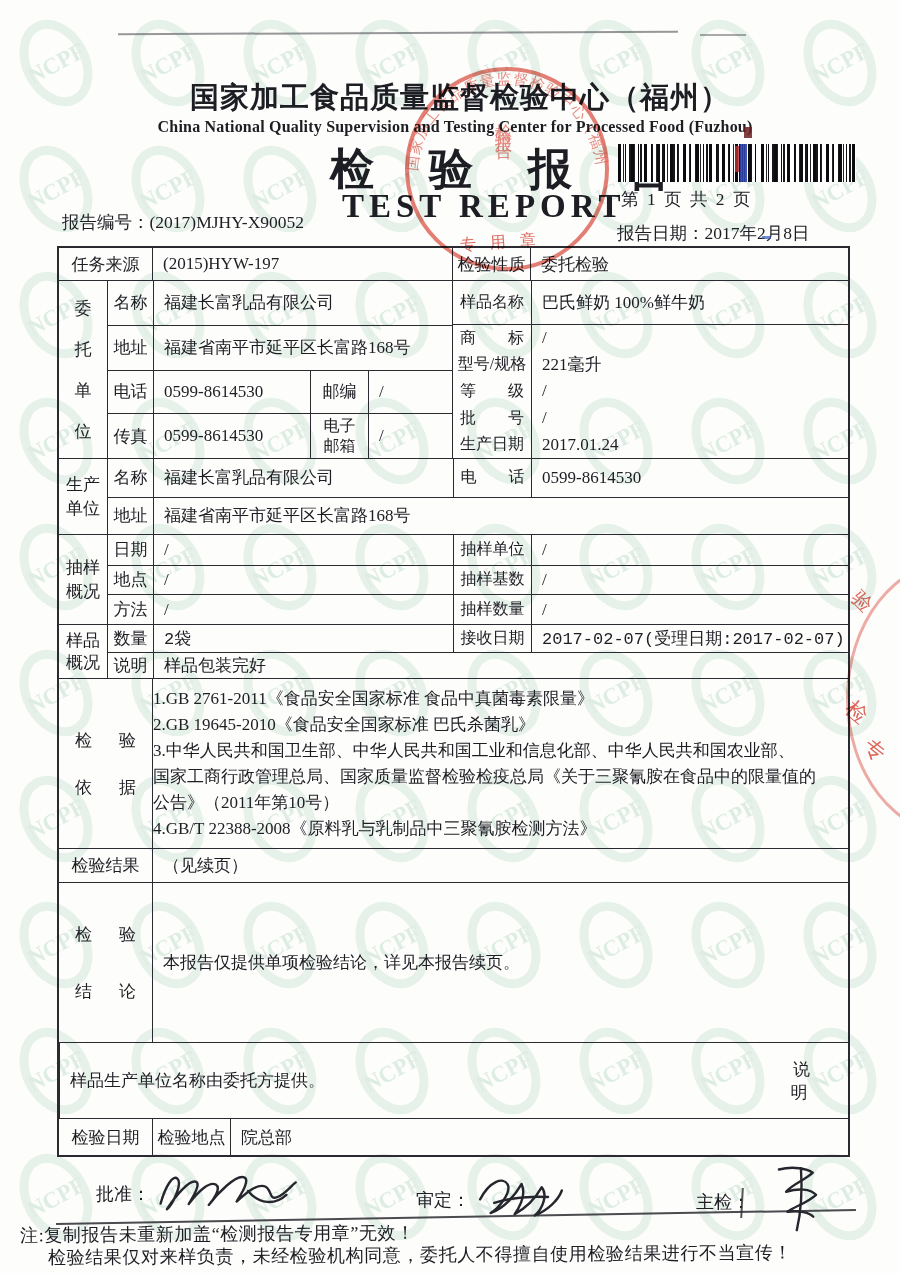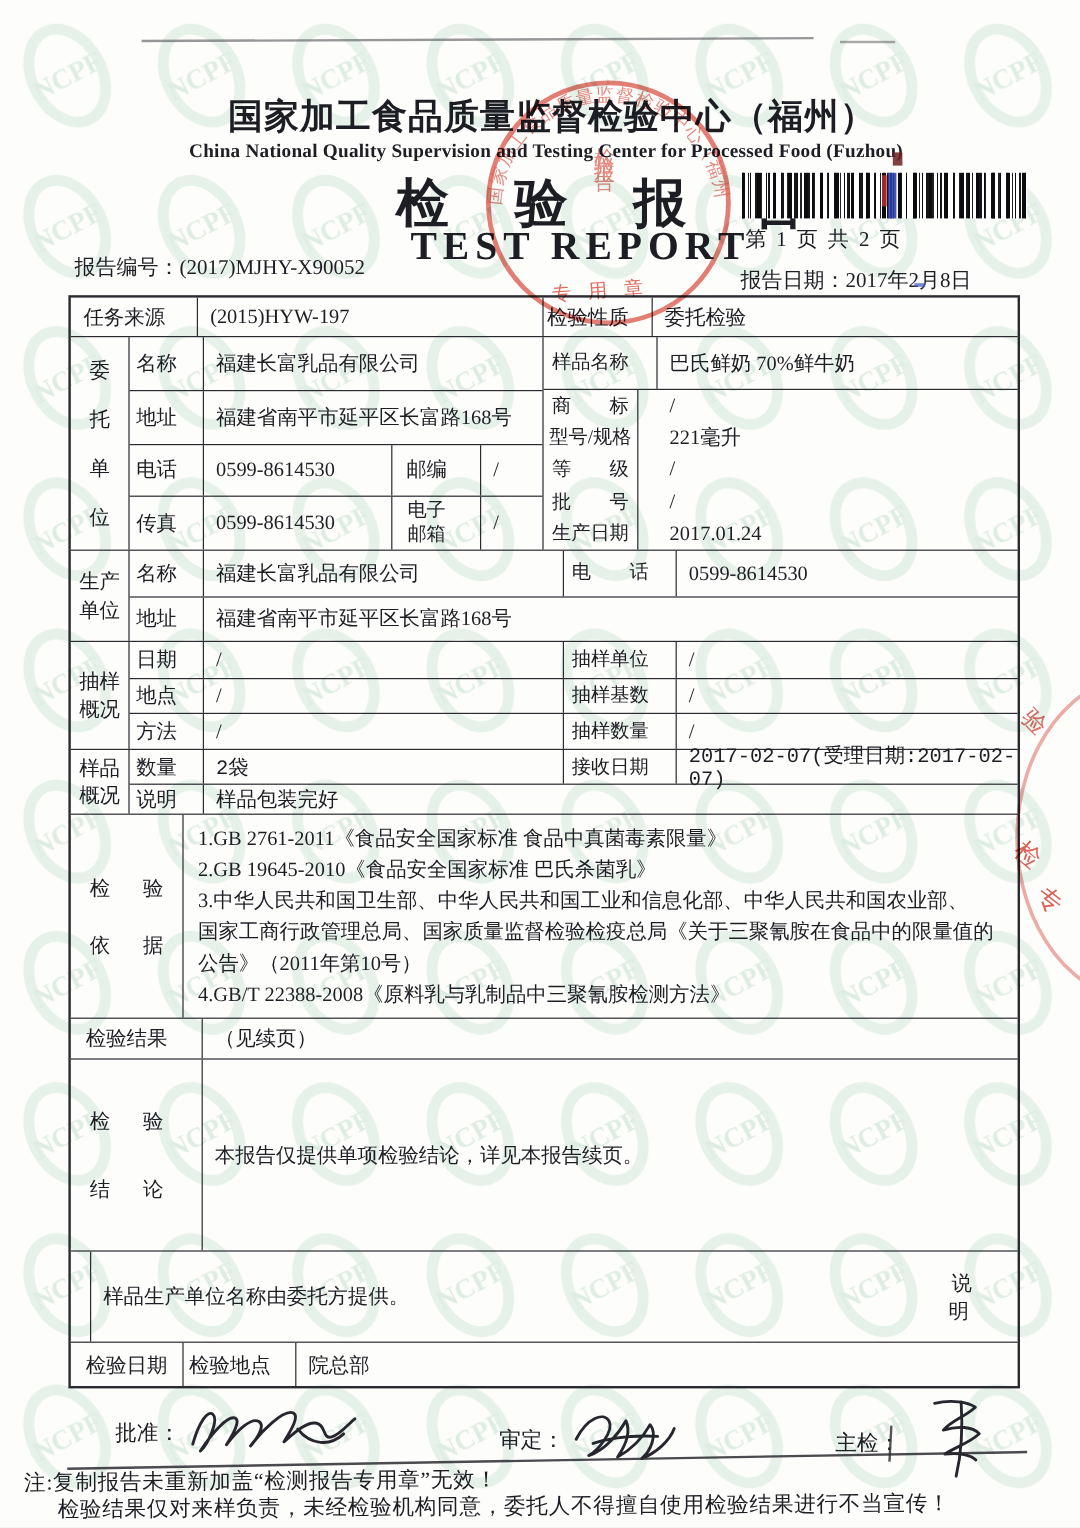--- a/index.html
+++ b/index.html
@@ -20,21 +20,21 @@
   .tbl{position:absolute;left:57px;top:246px;width:789px;border:2.2px solid #2a2a30;
        display:flex;flex-direction:column;font-size:17px;z-index:2;background:transparent;}
   .tbl *{box-sizing:border-box;}
   .row{display:flex;}
   .col{display:flex;flex-direction:column;}
   .bt{border-top:1.6px solid #2a2a30;}
   .bl{border-left:1.6px solid #2a2a30;}
   .bb{border-bottom:1.6px solid #2a2a30;}
   .cell{display:flex;align-items:center;}
   .lab{justify-content:center;text-align:center;}
-  .val{padding-left:10px;margin-left:16px;}
+  .val{padding-left:10px;}
   .vwrap{word-break:break-all;text-align:center;margin:auto;}
   .splab{letter-spacing:.3em;text-indent:.3em;}
   
   .seal{z-index:5;mix-blend-mode:multiply;opacity:.88;}
   .sealtxt{color:#d9483c;z-index:6;mix-blend-mode:multiply;}
   
   .barcode{z-index:3;background-image:
      repeating-linear-gradient(90deg, rgba(10,10,14,.95) 0 2px, transparent 2px 5px, rgba(10,10,14,.9) 5px 6px, transparent 6px 11px),
      repeating-linear-gradient(90deg, #0c0c10 0 3px, #fff 3px 7px, #0c0c10 7px 8px, #fff 8px 13px);}
   .sig{z-index:4;}
@@ -130,21 +130,21 @@
           <div class="cell val bl" style="width:157px;">0599-8614530</div>
           <div class="cell lab bl" style="width:58px;font-size:16px;">
             <div class="vwrap" style="width:36px;line-height:20px;">电子邮箱</div>
           </div>
           <div class="cell val bl" style="flex:1;">/</div>
         </div>
       </div>
       <div class="col bl" style="width:396px;">
         <div class="row bb" style="height:44px;">
           <div class="cell lab" style="width:78px;font-size:16px;">样品名称</div>
-          <div class="cell val bl" style="flex:1;">巴氏鲜奶 70%鲜牛奶</div>
+          <div class="cell val bl" style="flex:1;">巴氏鲜奶 100%鲜牛奶</div>
         </div>
         <div class="row" style="flex:1;">
           <div class="col" style="width:78px;">
             <div class="cell lab" style="flex:1;font-size:16px;">商　　标</div>
             <div class="cell lab" style="flex:1;font-size:16px;">型号/规格</div>
             <div class="cell lab" style="flex:1;font-size:16px;">等　　级</div>
             <div class="cell lab" style="flex:1;font-size:16px;">批　　号</div>
             <div class="cell lab" style="flex:1;font-size:16px;">生产日期</div>
           </div>
           <div class="col bl" style="flex:1;">
@@ -218,21 +218,21 @@
           <div class="cell val bl" style="flex:1;">样品包装完好</div>
         </div>
       </div>
     </div>
 
     <div class="row bt" style="height:170px;">
       <div class="col" style="width:93px;justify-content:center;gap:24px;">
         <div class="cell lab splab" style="justify-content:center;">检　验</div>
         <div class="cell lab splab" style="justify-content:center;">依　据</div>
       </div>
-      <div class="col bl" style="flex:1;justify-content:center;padding-left:12px;line-height:26px;">
+      <div class="col bl" style="flex:1;justify-content:center;line-height:26px;">
         <div>1.GB 2761-2011《食品安全国家标准 食品中真菌毒素限量》</div>
         <div>2.GB 19645-2010《食品安全国家标准 巴氏杀菌乳》</div>
         <div>3.中华人民共和国卫生部、中华人民共和国工业和信息化部、中华人民共和国农业部、</div>
         <div>国家工商行政管理总局、国家质量监督检验检疫总局《关于三聚氰胺在食品中的限量值的</div>
         <div>公告》（2011年第10号）</div>
         <div>4.GB/T 22388-2008《原料乳与乳制品中三聚氰胺检测方法》</div>
       </div>
     </div>
 
     <div class="row bt" style="height:34px;">

